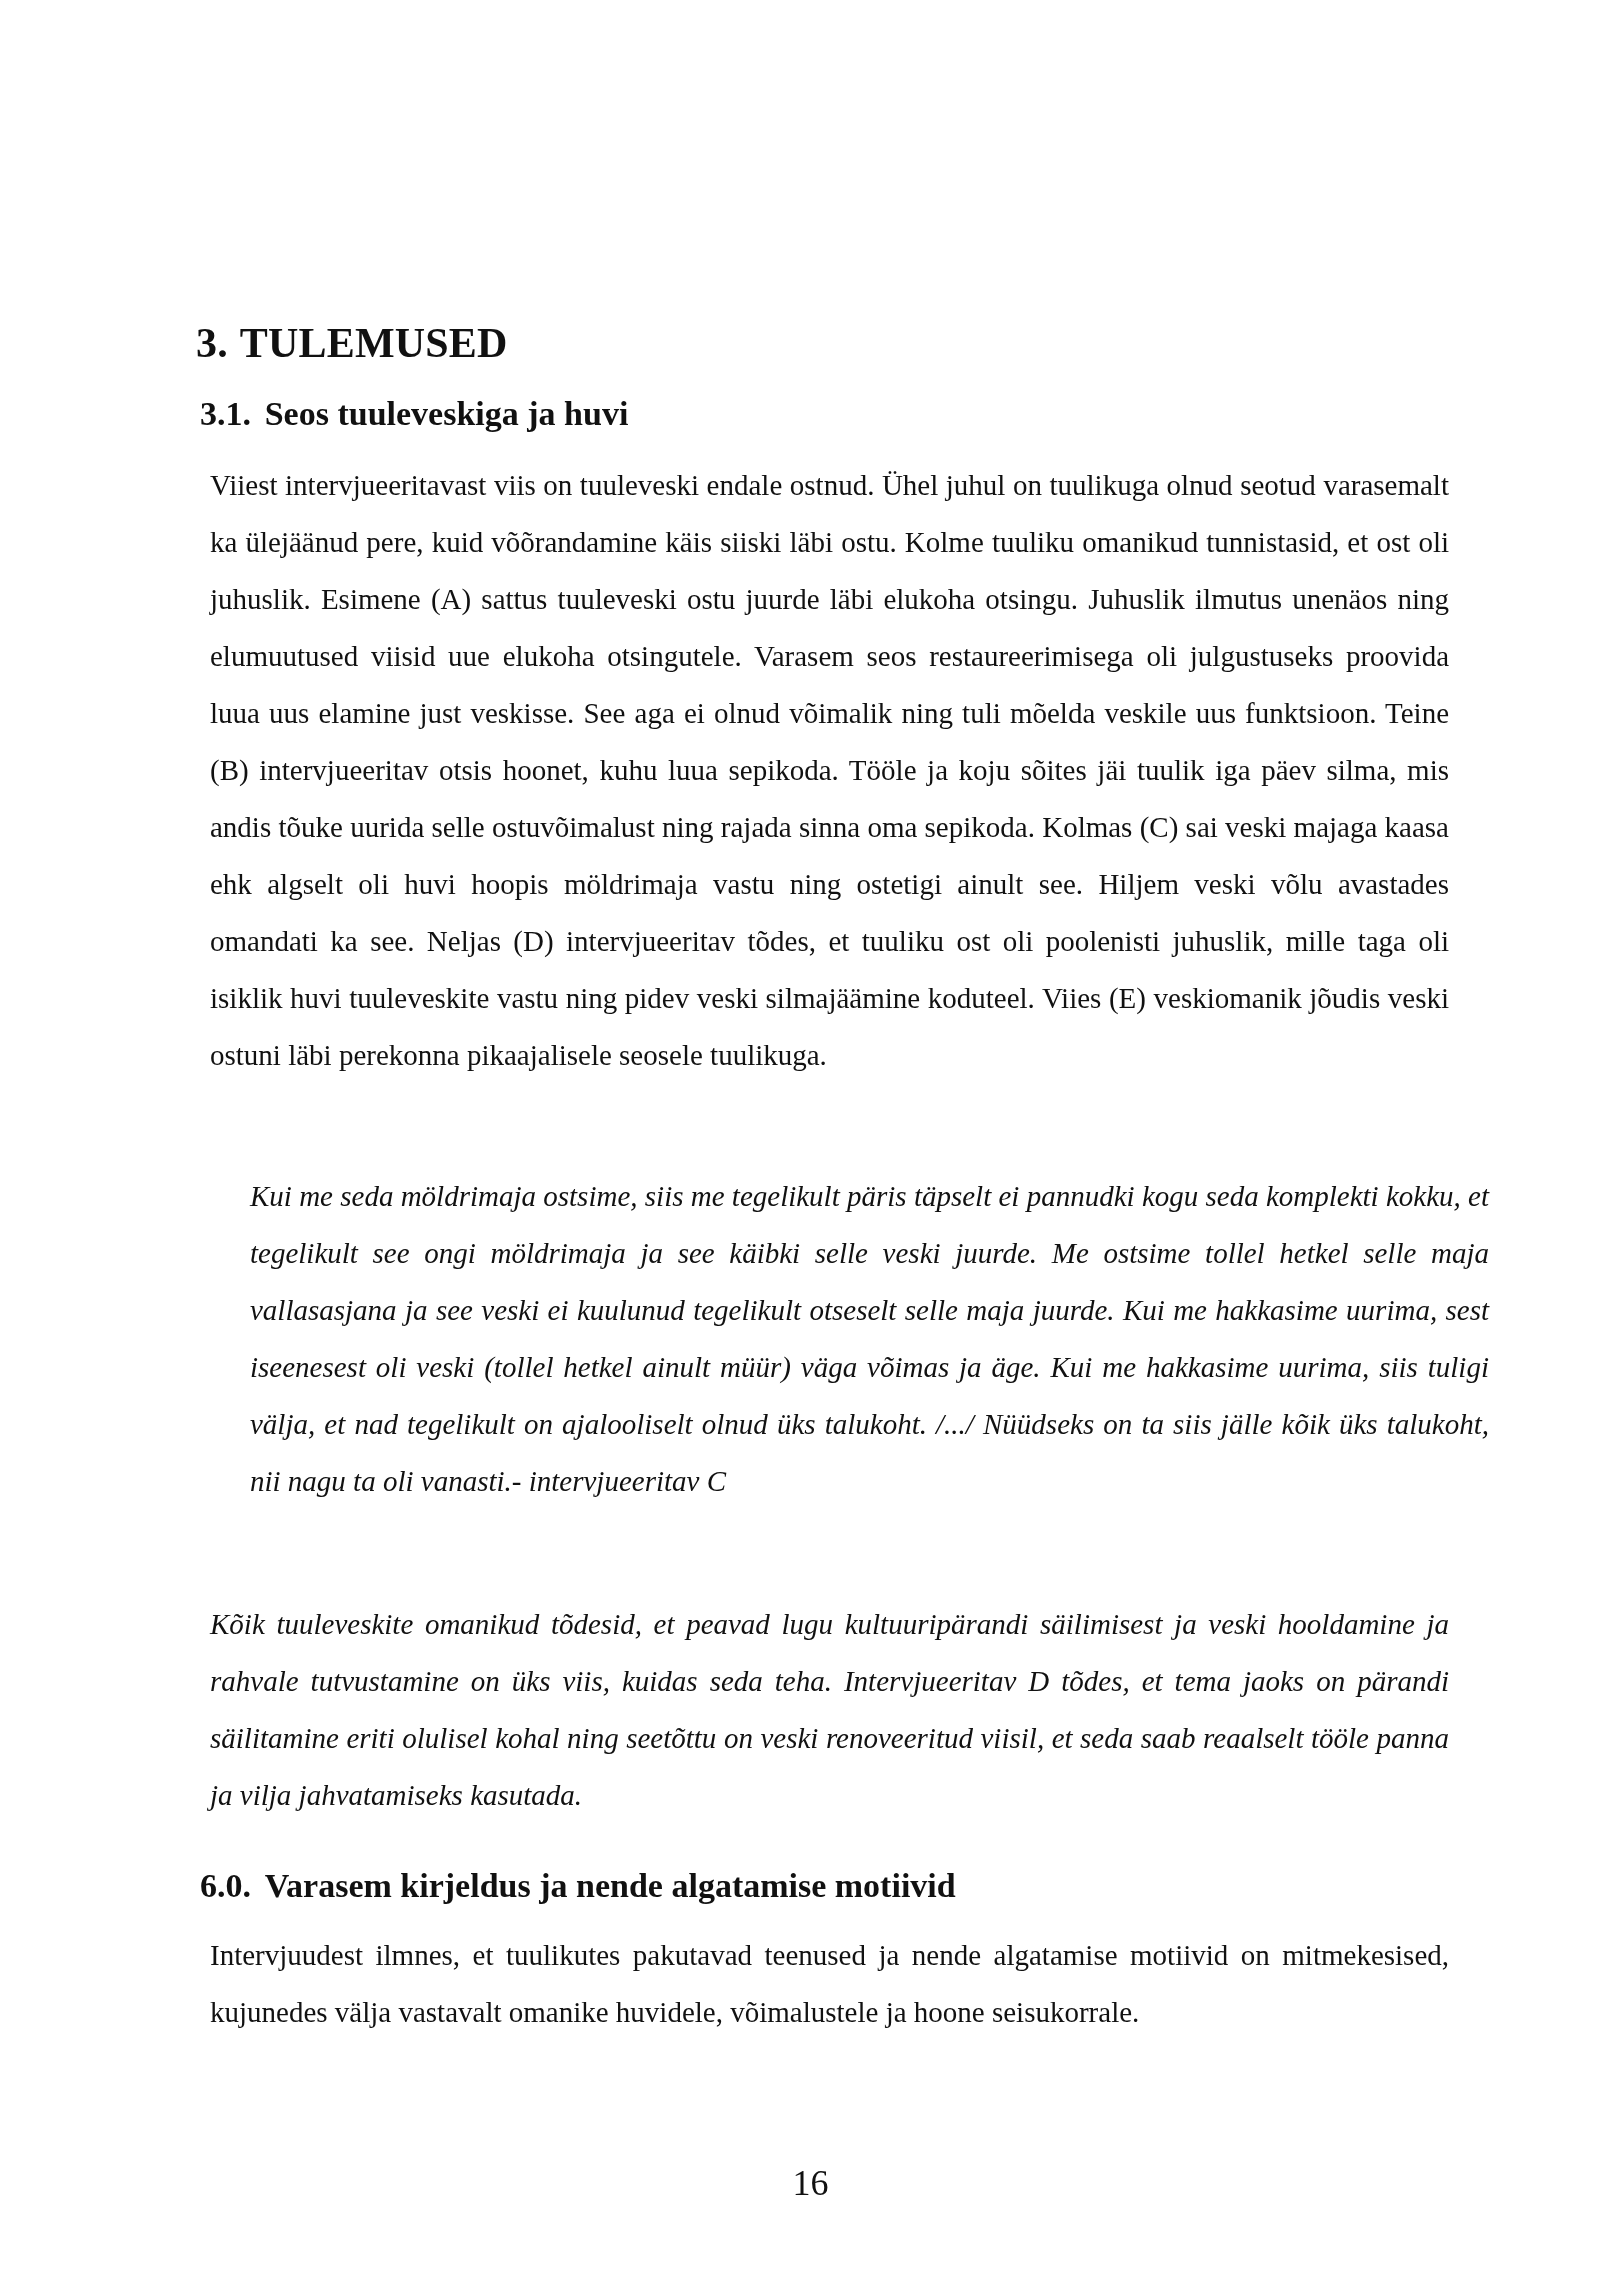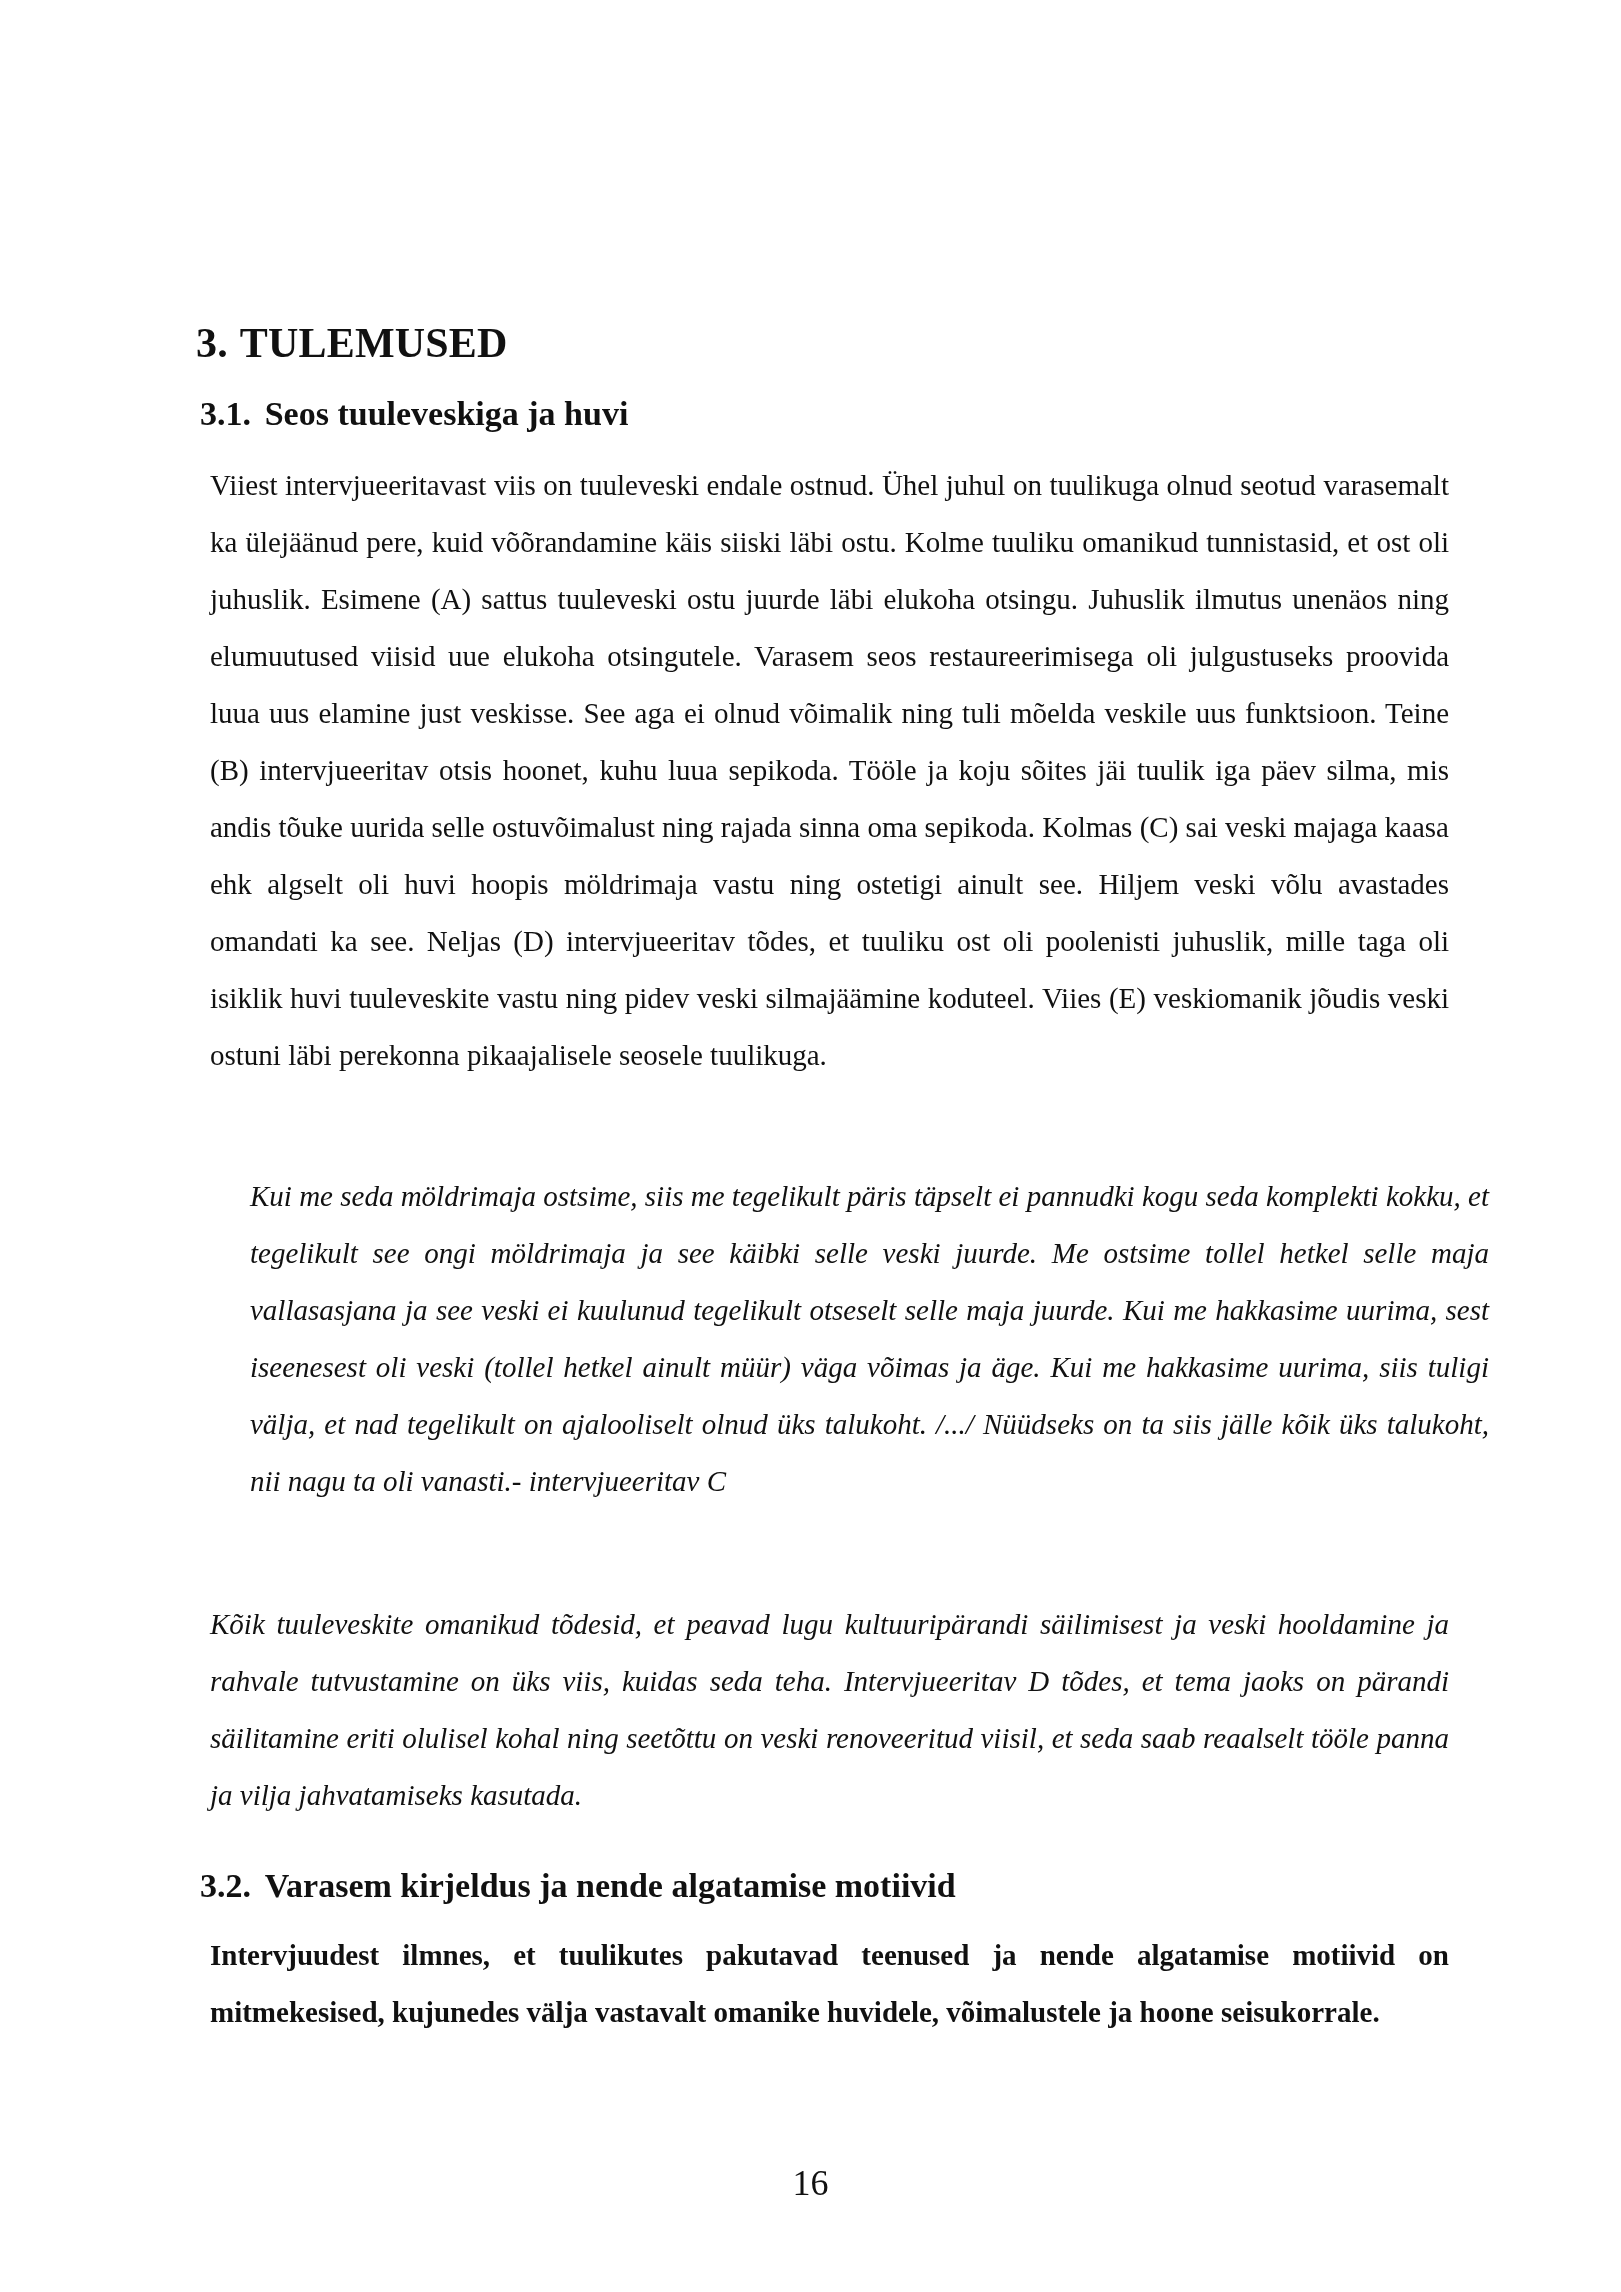--- a/index.html
+++ b/index.html
@@ -52,21 +52,21 @@
       width: 1239px;
       font-size: 29px;
       line-height: 57px;
       text-align: justify;
       margin: 0;
     }
     .para.italic { font-style: italic; margin-left: 40px; }
     .p1 { top: 457px; }
     .p2 { top: 1168px; }
     .p3 { top: 1596px; font-style: italic; }
-    .p4 { top: 1927px; font-weight: bold; }
+    .p4 { top: 1927px; }
     .page-number {
       position: absolute;
       left: 0;
       width: 1229px;
       top: 2166px;
       text-align: center;
       font-size: 36px;
       line-height: 35px;
     }
   </style>
@@ -83,21 +83,21 @@
     <span class="num">3.1.</span><span>Seos tuuleveskiga ja huvi</span>
   </h2>
 
   <p class="para p1">Viiest intervjueeritavast viis on tuuleveski endale ostnud. Ühel juhul on tuulikuga olnud seotud varasemalt ka ülejäänud pere, kuid võõrandamine käis siiski läbi ostu. Kolme tuuliku omanikud tunnistasid, et ost oli juhuslik. Esimene (A) sattus tuuleveski ostu juurde läbi elukoha otsingu. Juhuslik ilmutus unenäos ning elumuutused viisid uue elukoha otsingutele. Varasem seos restaureerimisega oli julgustuseks proovida luua uus elamine just veskisse. See aga ei olnud võimalik ning tuli mõelda veskile uus funktsioon.  Teine (B) intervjueeritav otsis hoonet, kuhu luua sepikoda. Tööle ja koju sõites jäi tuulik iga päev silma, mis andis tõuke uurida selle ostuvõimalust ning rajada sinna oma sepikoda. Kolmas (C) sai veski majaga kaasa ehk algselt oli huvi hoopis möldrimaja vastu ning ostetigi ainult see. Hiljem veski võlu avastades omandati ka see. Neljas (D) intervjueeritav tõdes, et tuuliku ost oli poolenisti juhuslik, mille taga oli isiklik huvi tuuleveskite vastu ning pidev veski silmajäämine koduteel. Viies (E) veskiomanik jõudis veski ostuni läbi perekonna pikaajalisele seosele tuulikuga.</p>
 
   <p class="para p2 italic">Kui me seda möldrimaja ostsime, siis me tegelikult päris täpselt ei pannudki kogu seda komplekti kokku, et tegelikult see ongi möldrimaja ja see käibki selle veski juurde. Me ostsime tollel hetkel selle maja vallasasjana ja see veski ei kuulunud tegelikult otseselt selle maja juurde. Kui me hakkasime uurima, sest iseenesest oli veski (tollel hetkel ainult müür) väga võimas ja äge. Kui me hakkasime uurima, siis tuligi välja, et nad tegelikult on ajalooliselt olnud üks talukoht. /.../ Nüüdseks on ta siis jälle kõik üks talukoht, nii nagu ta oli vanasti.- intervjueeritav C</p>
 
   <p class="para p3">Kõik tuuleveskite omanikud tõdesid, et peavad lugu kultuuripärandi säilimisest ja veski hooldamine ja rahvale tutvustamine on üks viis, kuidas seda teha. Intervjueeritav D tõdes, et tema jaoks on pärandi säilitamine eriti olulisel kohal ning seetõttu on veski renoveeritud viisil, et seda saab reaalselt tööle panna ja vilja jahvatamiseks kasutada.</p>
 
   <h2 class="h2 h2-2">
-    <span class="num">3.2.</span><span>Varasem kirjeldus ja nende algatamise motiivid</span>
+    <span class="num">6.0.</span><span>Varasem kirjeldus ja nende algatamise motiivid</span>
   </h2>
 
   <p class="para p4">Intervjuudest ilmnes, et tuulikutes pakutavad teenused ja nende algatamise motiivid on mitmekesised, kujunedes välja vastavalt omanike huvidele, võimalustele ja hoone seisukorrale.</p>
 
   <div class="page-number">16</div>
 
 </div>
 
 
 </body></html>

